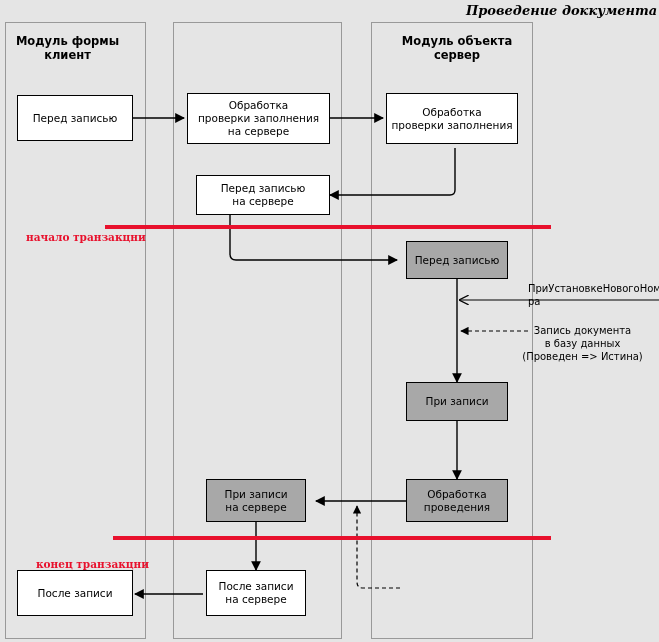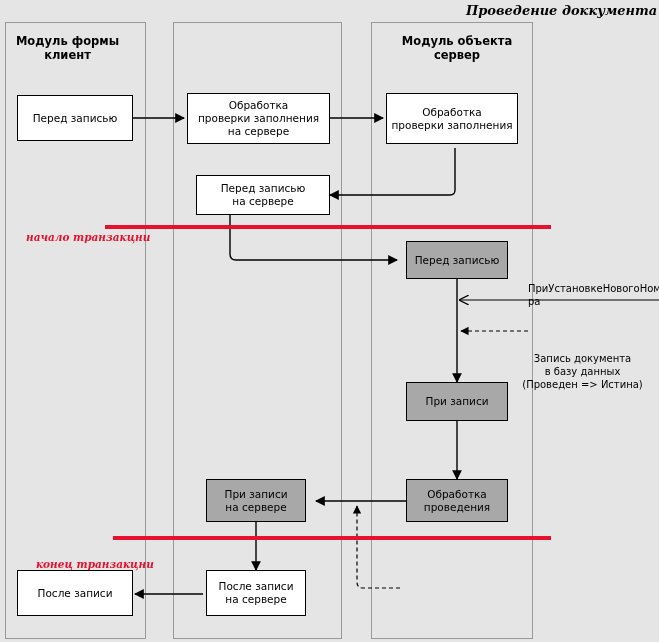--- a/index.html
+++ b/index.html
@@ -65,30 +65,29 @@
     white-space: nowrap;
     font-family: "DejaVu Serif", "Liberation Serif", serif;
   }
   .txn-label {
     position: absolute;
     color: #e8112d;
     font-weight: bold;
     font-size: 10.5px;
     white-space: nowrap;
     font-family: "DejaVu Serif", "Liberation Serif", serif;
-    font-style: italic;
   }
   .annot {
     position: absolute;
     font-size: 10px;
     line-height: 13px;
     color: #000000;
     white-space: pre-line;
   }
-  .annot.center { text-align: center; margin-top: 28px; }
+  .annot.center { text-align: center; }
   .annot.left { text-align: left; }
 </style>
 </head>
 <body>
 
 <div id="canvas">
 
   <div class="doc-title" style="left:466px; top:3px;">Проведение доккумента</div>
 
   <div class="lane" style="left:5px; top:22px; width:141px; height:617px;"></div>

